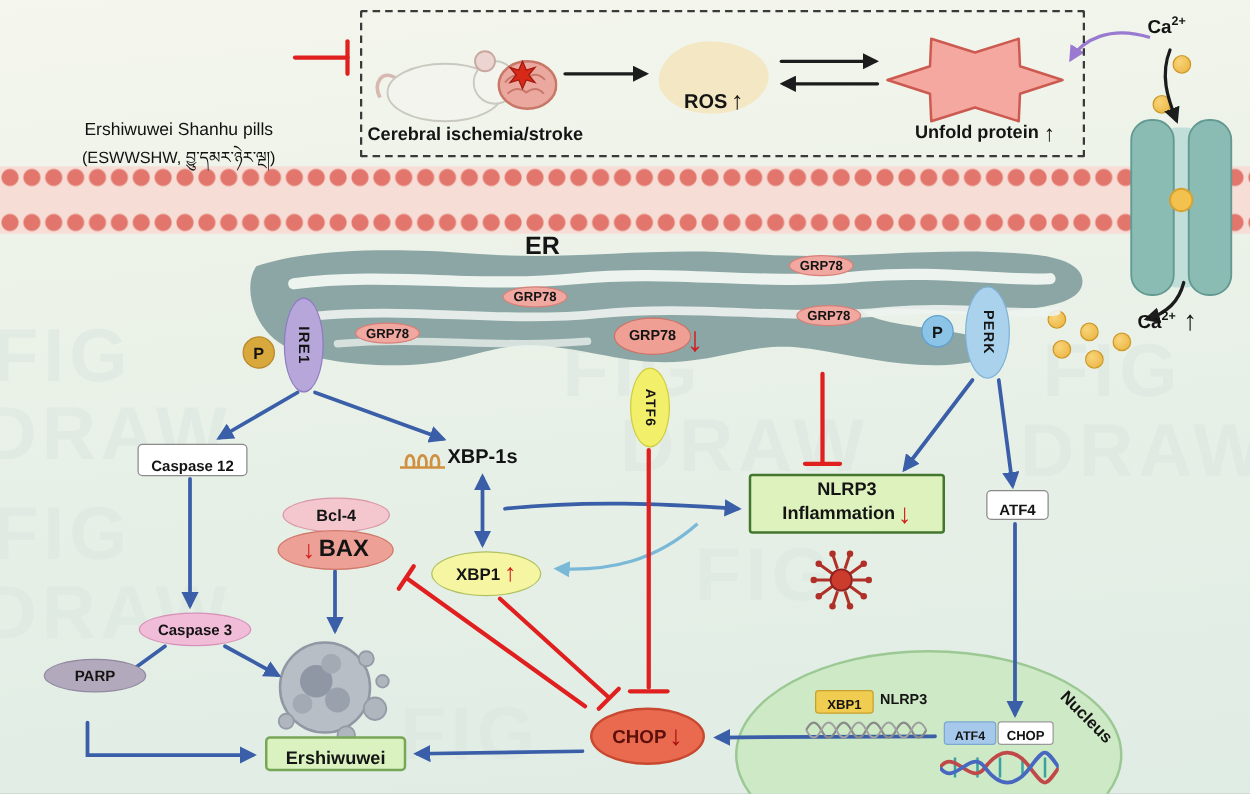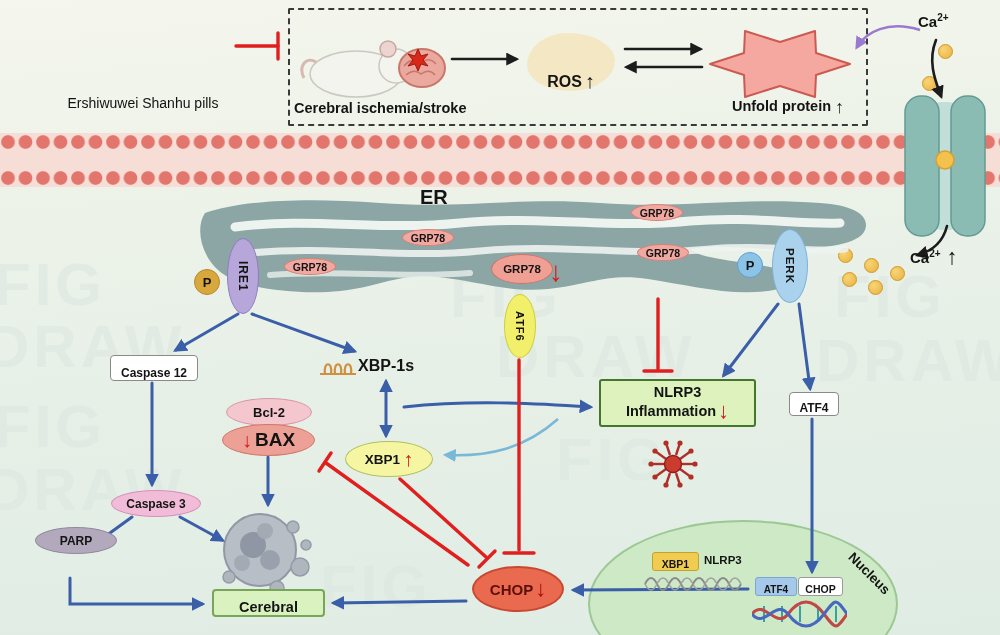--- a/index.html
+++ b/index.html
@@ -37,20 +37,21 @@
   <div class="wm" style="left:834px;top:262px">FIG</div>
   <div class="wm" style="left:816px;top:326px">DRAW</div>
   <div class="wm" style="left:-6px;top:392px">FIG</div>
   <div class="wm" style="left:-14px;top:455px">DRAW</div>
   <div class="wm" style="left:556px;top:425px">FIG</div>
   <div class="wm" style="left:320px;top:552px">FIG</div>
 
   <div id="membrane"></div>
 
   <div class="abs z5" style="left:28px;top:95px;width:230px;text-align:center;font-size:14px;color:#111">Ershiwuwei Shanhu pills</div>
+  <div class="abs z5" style="left:28px;top:111px;width:230px;text-align:center;font-size:13px;color:#111">(ESWWSHW, བྱུ་དམར་ཉེར་ལྔ།)</div>
 
   <div class="abs z5" style="left:288px;top:8px;width:580px;height:118px;border:2px dashed #3a3a3a;border-radius:2px"></div>
 
   <svg class="abs z5" style="left:296px;top:16px" width="150" height="90" viewBox="0 0 150 90">
     <path d="M8,62 C2,50 10,40 20,46" stroke="#d8b8b0" stroke-width="3" fill="none"></path>
     <ellipse cx="60" cy="58" rx="46" ry="23" fill="#f4f4ef" stroke="#c9c9c0" stroke-width="1.5"></ellipse>
     <circle cx="100" cy="50" r="17" fill="#f4f4ef" stroke="#c9c9c0" stroke-width="1.5"></circle>
     <circle cx="92" cy="33" r="8" fill="#ecd4d0" stroke="#c8a8a0" stroke-width="1.5"></circle>
     <circle cx="106" cy="45" r="1.8" fill="#444"></circle>
     <ellipse cx="126" cy="52" rx="23" ry="19" fill="#eaa89e" stroke="#c87868" stroke-width="2"></ellipse>
@@ -144,25 +145,25 @@
   <div class="abs z5 box" style="left:110px;top:355px;width:88px;height:26px;background:#fff;border:1.5px solid #8a8a8a">
       <span class="lbl" style="font-size:12px">Caspase 12</span>
     </div>
   <div class="abs z5 oval" style="left:111px;top:490px;width:90px;height:27px;background:#f0bcd8;border:1.5px solid #d890b8">
       <span class="lbl" style="font-size:12px">Caspase 3</span>
     </div>
   <div class="abs z5 oval" style="left:35px;top:527px;width:82px;height:27px;background:#b2aabc;border:1.5px solid #9288a0">
       <span class="lbl" style="font-size:12px">PARP</span>
     </div>
   <div class="abs z5 box" style="left:212px;top:589px;width:113px;height:28px;background:#d9f2c0;border:2px solid #77a657">
-      <span class="lbl" style="font-size:14.5px">Cerebral</span>
+      <span class="lbl" style="font-size:14.5px">Ershiwuwei</span>
     </div>
 
   <div class="abs z5 oval" style="left:226px;top:398px;width:86px;height:28px;background:#f4c6ce;border:1.5px solid #d898a8">
-      <span class="lbl" style="font-size:13px">Bcl-2</span>
+      <span class="lbl" style="font-size:13px">Bcl-4</span>
     </div>
   <div class="abs z5 oval" style="left:222px;top:424px;width:93px;height:32px;background:#eca096;border:1.5px solid #d07868;gap:3px">
     <span class="ra" style="font-size:20px">↓</span>
     <span class="lbl" style="font-size:19px">BAX</span>
   </div>
 
   <svg class="abs z5" style="left:320px;top:352px" width="40" height="26" viewBox="0 0 40 26">
     <path d="M0,22 L36,22" stroke="#cf9040" stroke-width="2" fill="none"></path>
     <path d="M5,22 C3,9 13,9 11,22 M15,22 C13,9 23,9 21,22 M25,22 C23,9 33,9 31,22" stroke="#cf9040" stroke-width="2.2" fill="none"></path>
   </svg>

